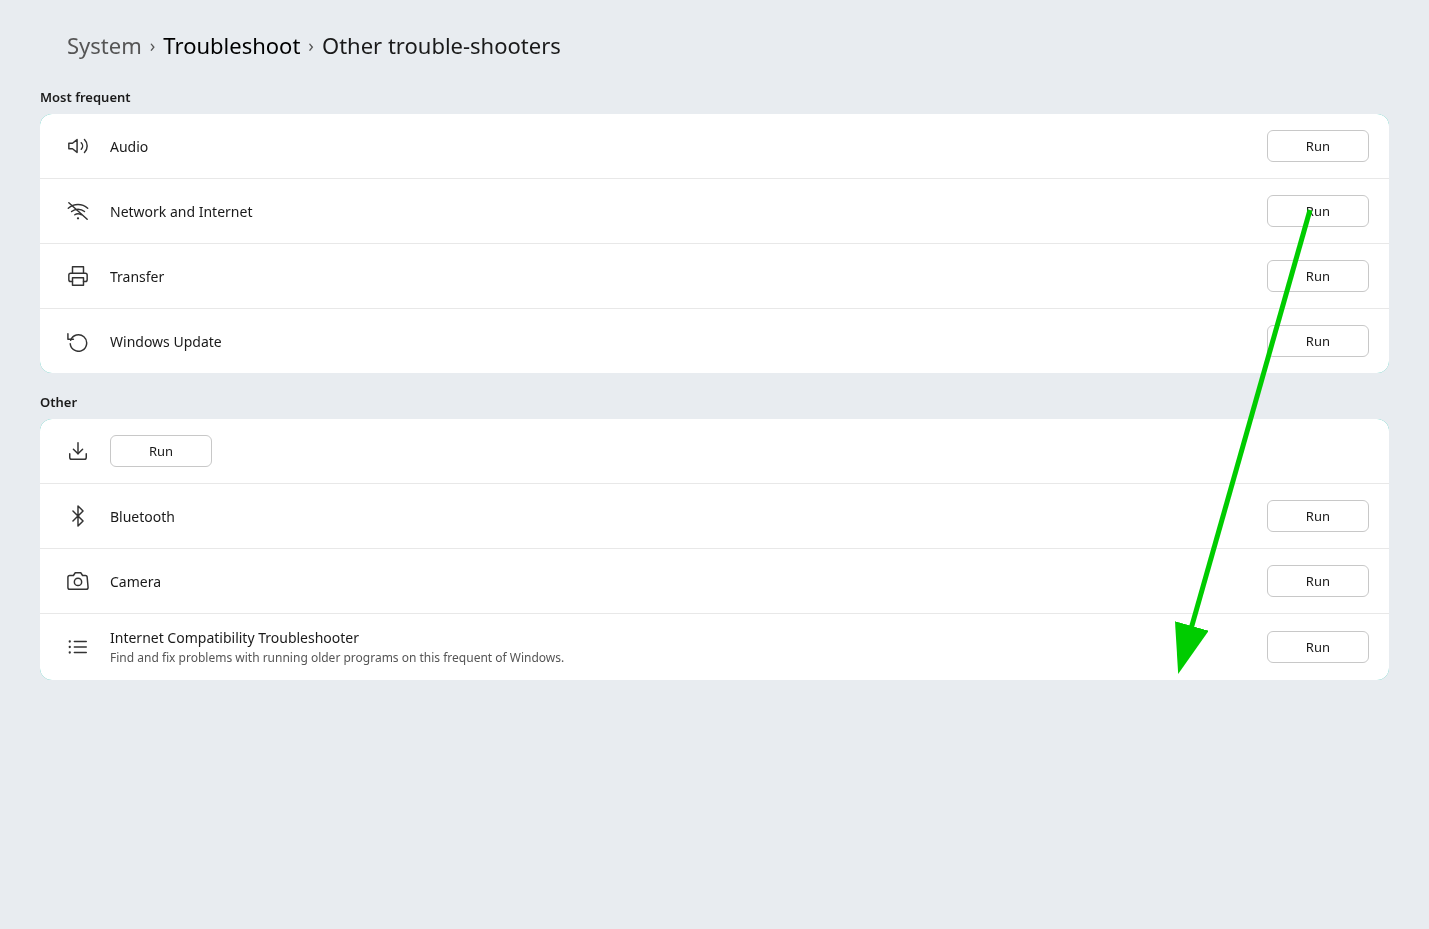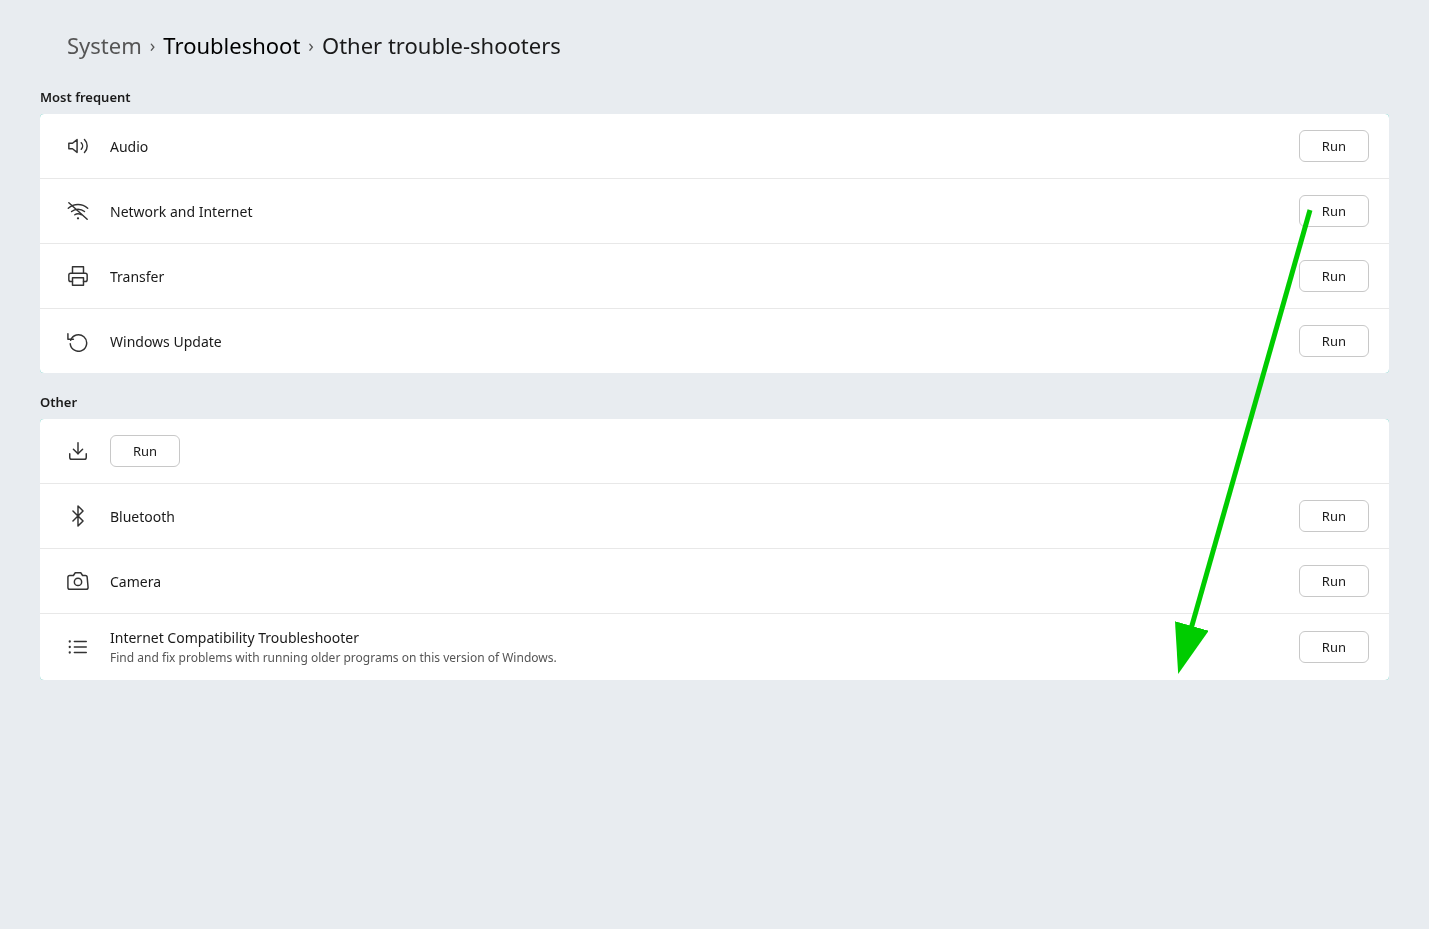--- a/index.html
+++ b/index.html
@@ -44,21 +44,21 @@
     .section-label {
       font-size: 13px;
       font-weight: 600;
       color: #1a1a1a;
       margin-bottom: 8px;
       margin-top: 12px;
     }
 
     .card-group {
       background: #14b8a6;
-      border-radius: 4px;
+      border-radius: 12px;
       overflow: hidden;
       margin-bottom: 20px;
     }
 
     .troubleshoot-row {
       display: flex;
       align-items: center;
       padding: 14px 20px;
       border-bottom: 1px solid #e8e8e8;
       background: #fff;
@@ -93,21 +93,21 @@
     .row-subtitle {
       font-size: 12px;
       color: #555;
       margin-top: 2px;
     }
 
     .run-button {
       background: #fff;
       border: 1px solid #c8c8c8;
       border-radius: 6px;
-      padding: 6px 22px;
+      padding: 6px 38px;
       font-size: 13px;
       color: #1a1a1a;
       cursor: pointer;
       font-family: inherit;
       white-space: nowrap;
     }
 
     
     .arrow-overlay {
       position: fixed;
@@ -249,21 +249,21 @@
         <line x1="8" y1="6" x2="21" y2="6"></line>
         <line x1="8" y1="12" x2="21" y2="12"></line>
         <line x1="8" y1="18" x2="21" y2="18"></line>
         <line x1="3" y1="6" x2="3.01" y2="6" stroke-width="2.5" stroke-linecap="round"></line>
         <line x1="3" y1="12" x2="3.01" y2="12" stroke-width="2.5" stroke-linecap="round"></line>
         <line x1="3" y1="18" x2="3.01" y2="18" stroke-width="2.5" stroke-linecap="round"></line>
       </svg>
     </div>
     <div class="row-text">
       <div class="row-title">Internet Compatibility Troubleshooter</div>
-      <div class="row-subtitle">Find and fix problems with running older programs on this version of Windows.</div>
+      <div class="row-subtitle">Find and fix problems with running older programs on this frequent of Windows.</div>
     </div>
     <button class="run-button">Run</button>
   </div>
 
 </div>
 
 <svg class="arrow-overlay" viewBox="0 0 1429 929" xmlns="http://www.w3.org/2000/svg">
   <defs>
     <marker id="arrowhead" markerWidth="10" markerHeight="7" refX="5" refY="3.5" orient="auto">
       <polygon points="0 0, 10 3.5, 0 7" fill="#00cc00"></polygon>

